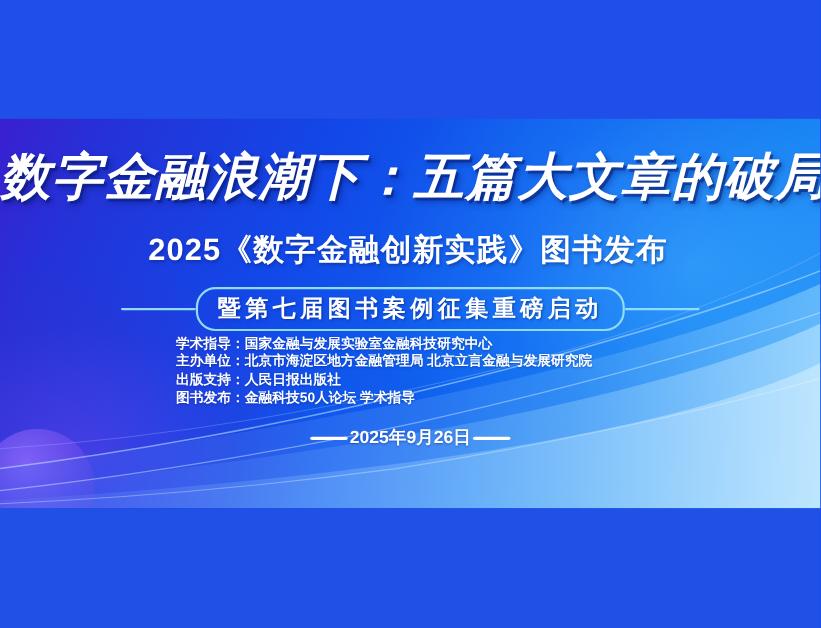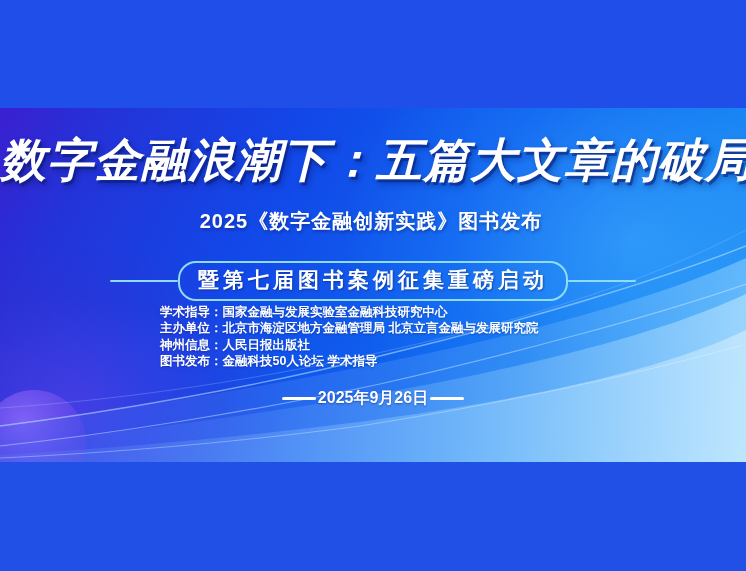--- a/index.html
+++ b/index.html
@@ -124,21 +124,21 @@
       2px 3px 0 rgba(10,30,120,0.55),
       3px 4px 6px rgba(5,20,90,0.45);
   }
 
   .sub-title {
     position: absolute;
     left: 0;
     top: 100px;
     width: 742px;
     text-align: center;
-    font-size: 20px;
+    font-size: 28px;
     font-weight: bold;
     letter-spacing: 1px;
     color: #ffffff;
     white-space: nowrap;
     text-shadow: 1px 2px 3px rgba(8,30,110,0.45);
   }
 
   .pill-row {
     position: absolute;
     left: 0;
@@ -265,21 +265,21 @@
       </div>
 
       <div class="info-block">
         <div class="info-line">
           <span class="lbl">学术指导：</span><span class="val">国家金融与发展实验室金融科技研究中心</span>
         </div>
         <div class="info-line">
           <span class="lbl">主办单位：</span><span class="val">北京市海淀区地方金融管理局  北京立言金融与发展研究院</span>
         </div>
         <div class="info-line">
-          <span class="lbl">神州信息：</span><span class="val">人民日报出版社</span>
+          <span class="lbl">出版支持：</span><span class="val">人民日报出版社</span>
         </div>
         <div class="info-line">
           <span class="lbl">图书发布：</span><span class="val">金融科技50人论坛  学术指导</span>
         </div>
       </div>
 
       <div class="date-row">
         <span class="date-line"></span>
         <span class="date-text">2025年9月26日</span>
         <span class="date-line"></span>

